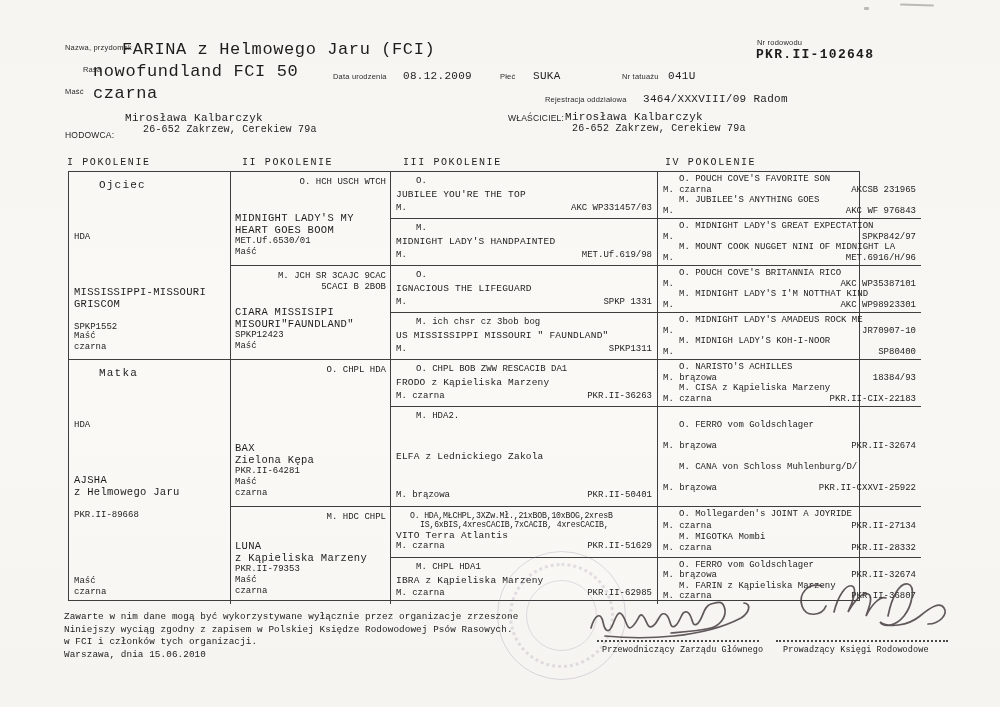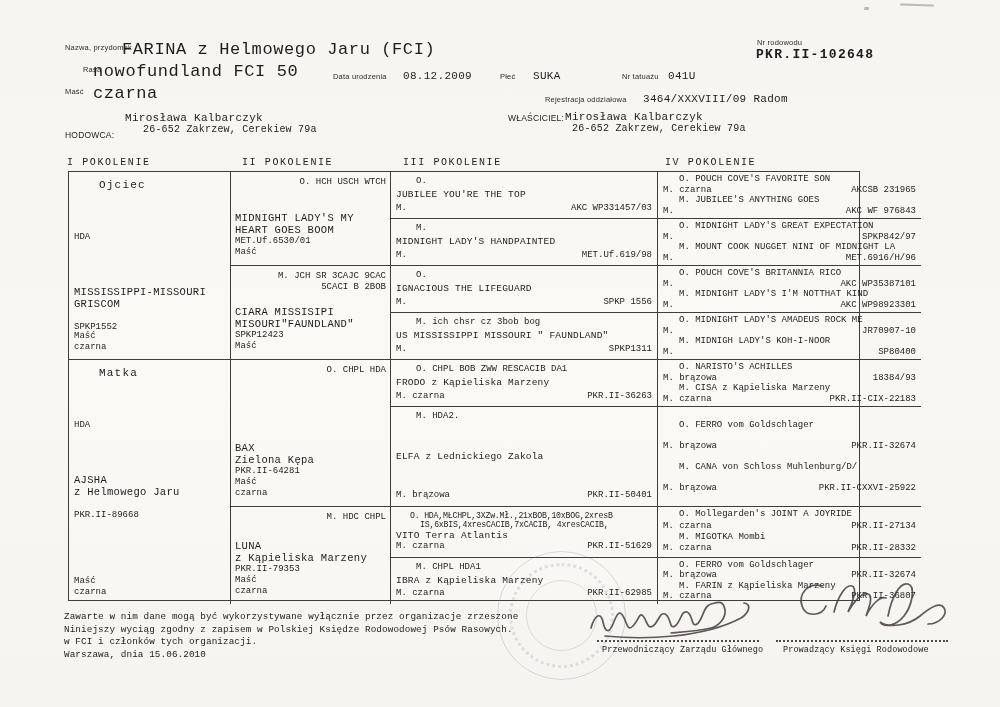--- a/index.html
+++ b/index.html
@@ -200,21 +200,21 @@
       <div class="mr">
           <span>M.</span>
           <span>MET.Uf.619/98</span>
         </div>
     </div>
     <div class="cell c3" style="grid-area:3/3/4/4;">
       <div class="t3">O.</div>
       <div class="n3">IGNACIOUS THE LIFEGUARD</div>
       <div class="mr">
           <span>M.</span>
-          <span>SPKP 1556</span>
+          <span>SPKP 1331</span>
         </div>
     </div>
     <div class="cell c3" style="grid-area:4/3/5/4;">
       <div class="t3">M. ich chsr cz 3bob bog</div>
       <div class="n3">US MISSISSIPPI MISSOURI " FAUNDLAND"</div>
       <div class="mr">
           <span>M.</span>
           <span>SPKP1311</span>
         </div>
     </div>

